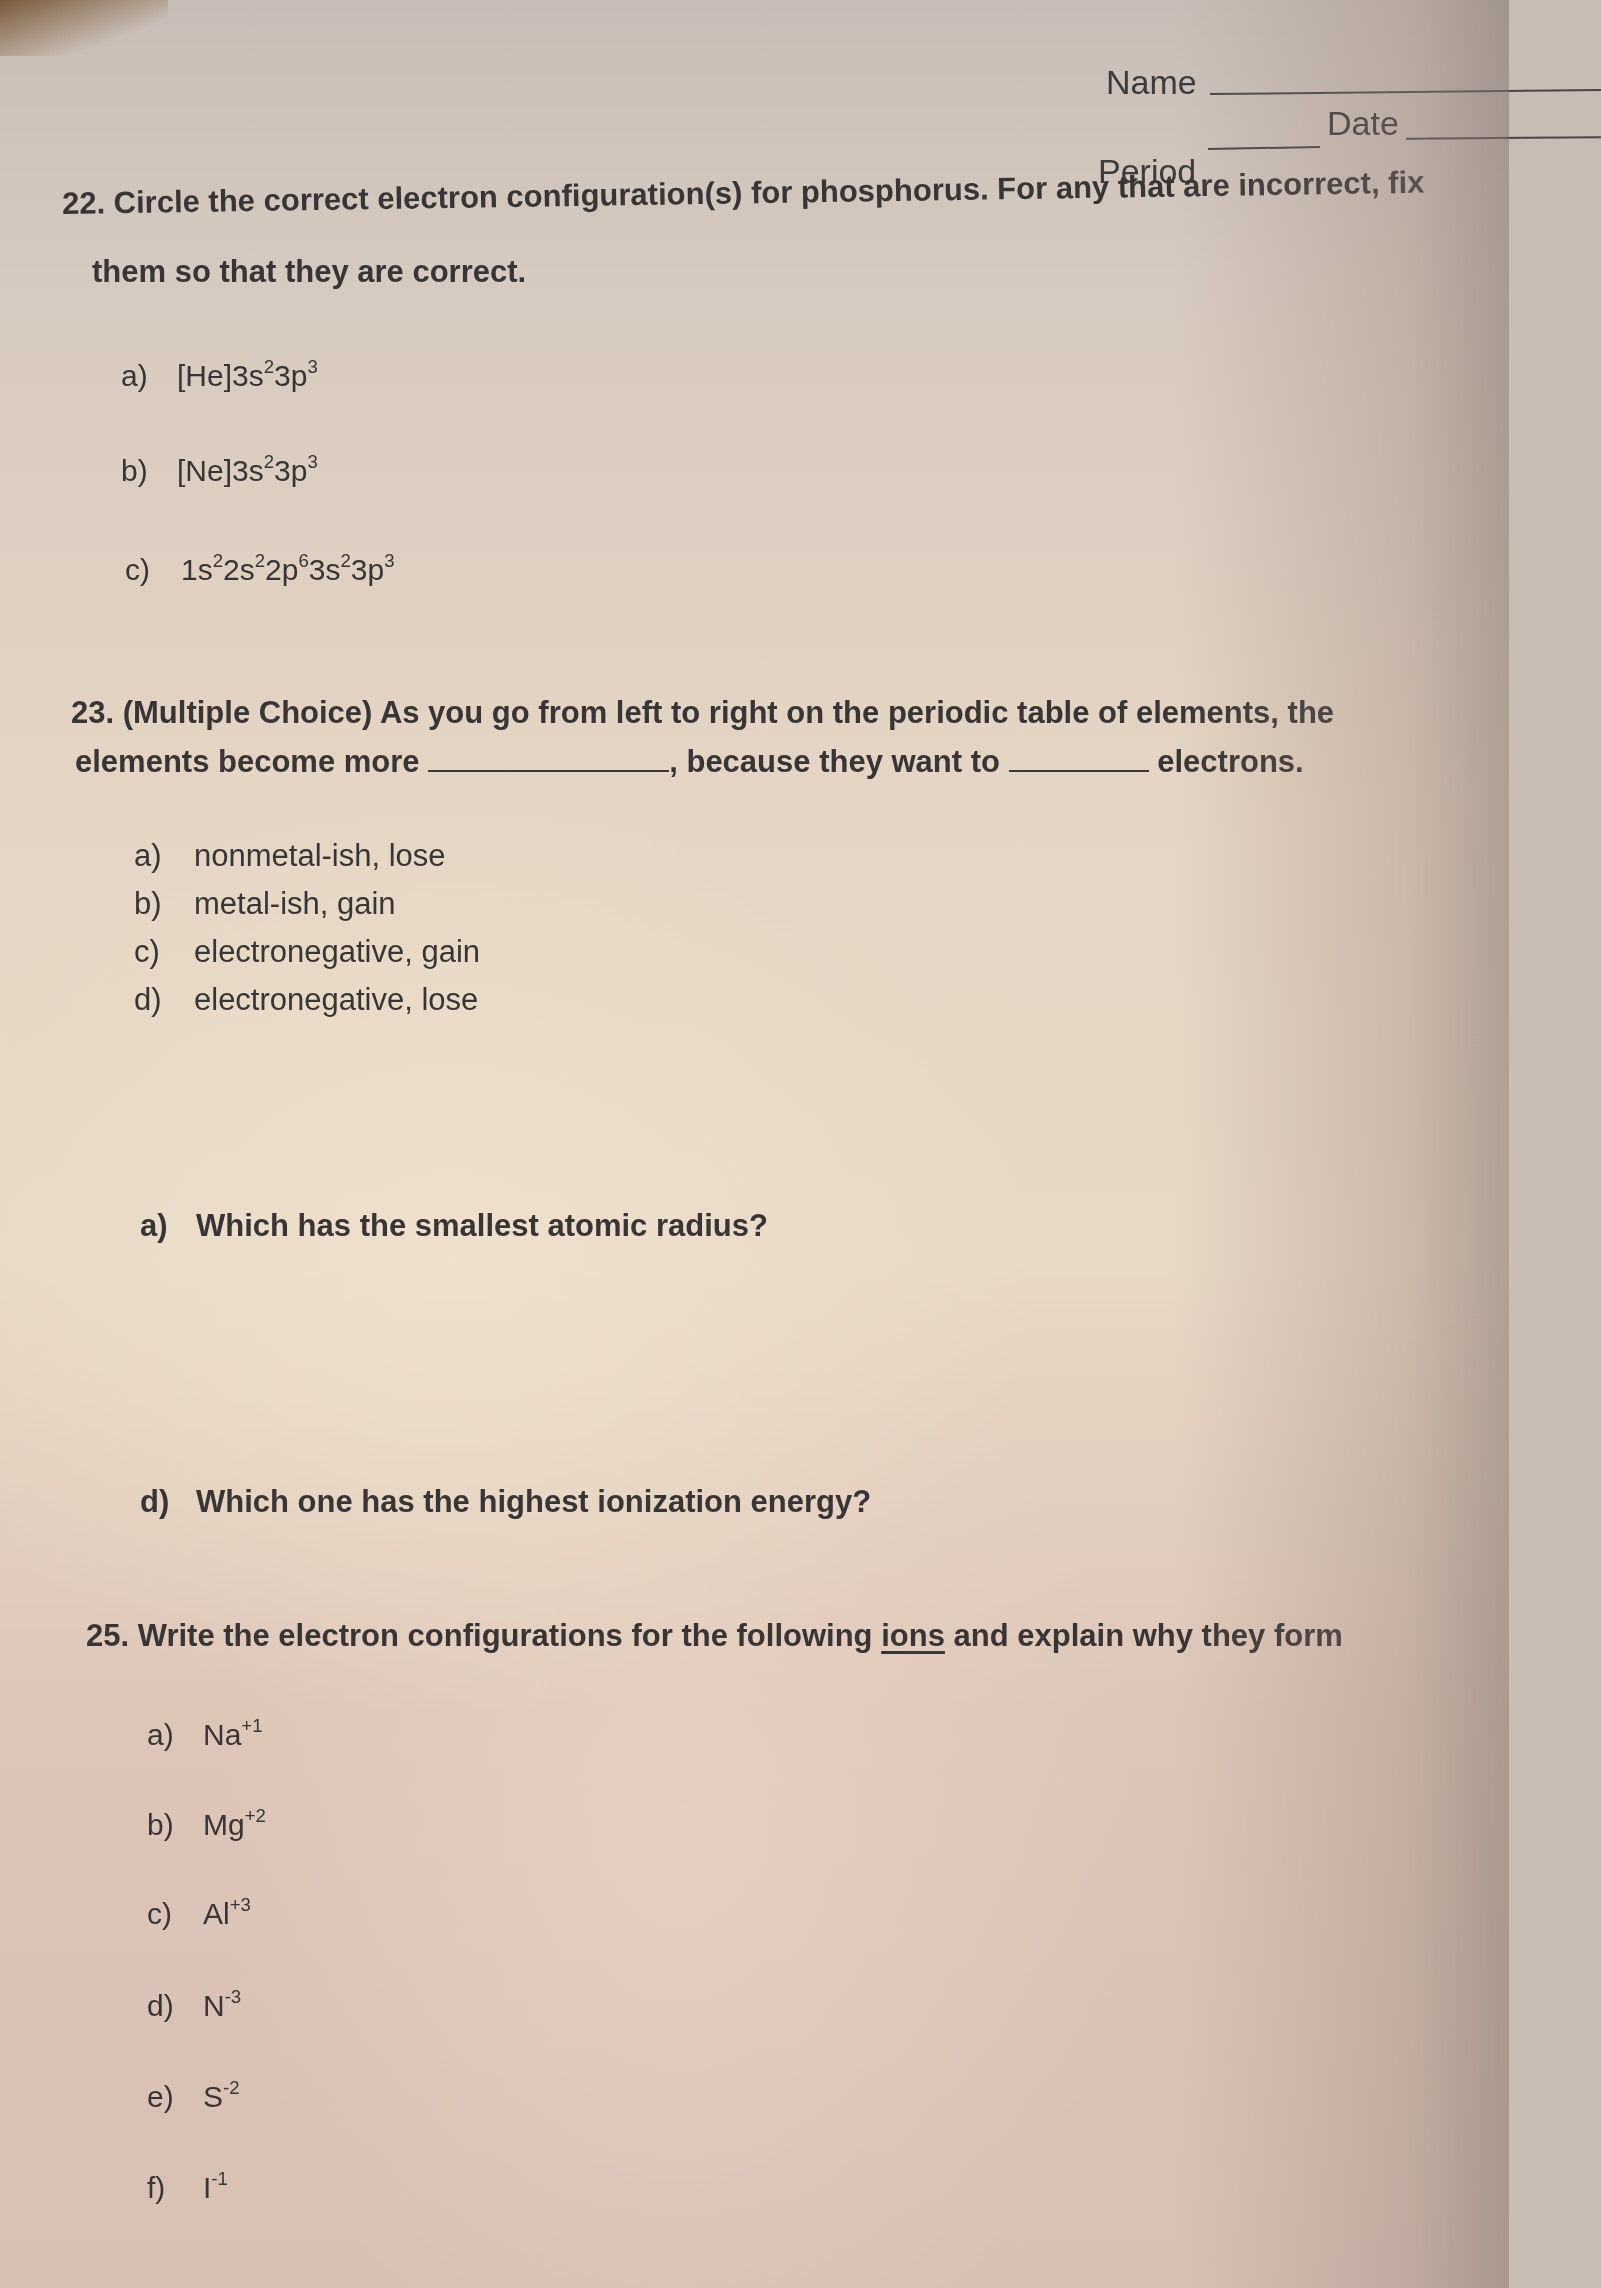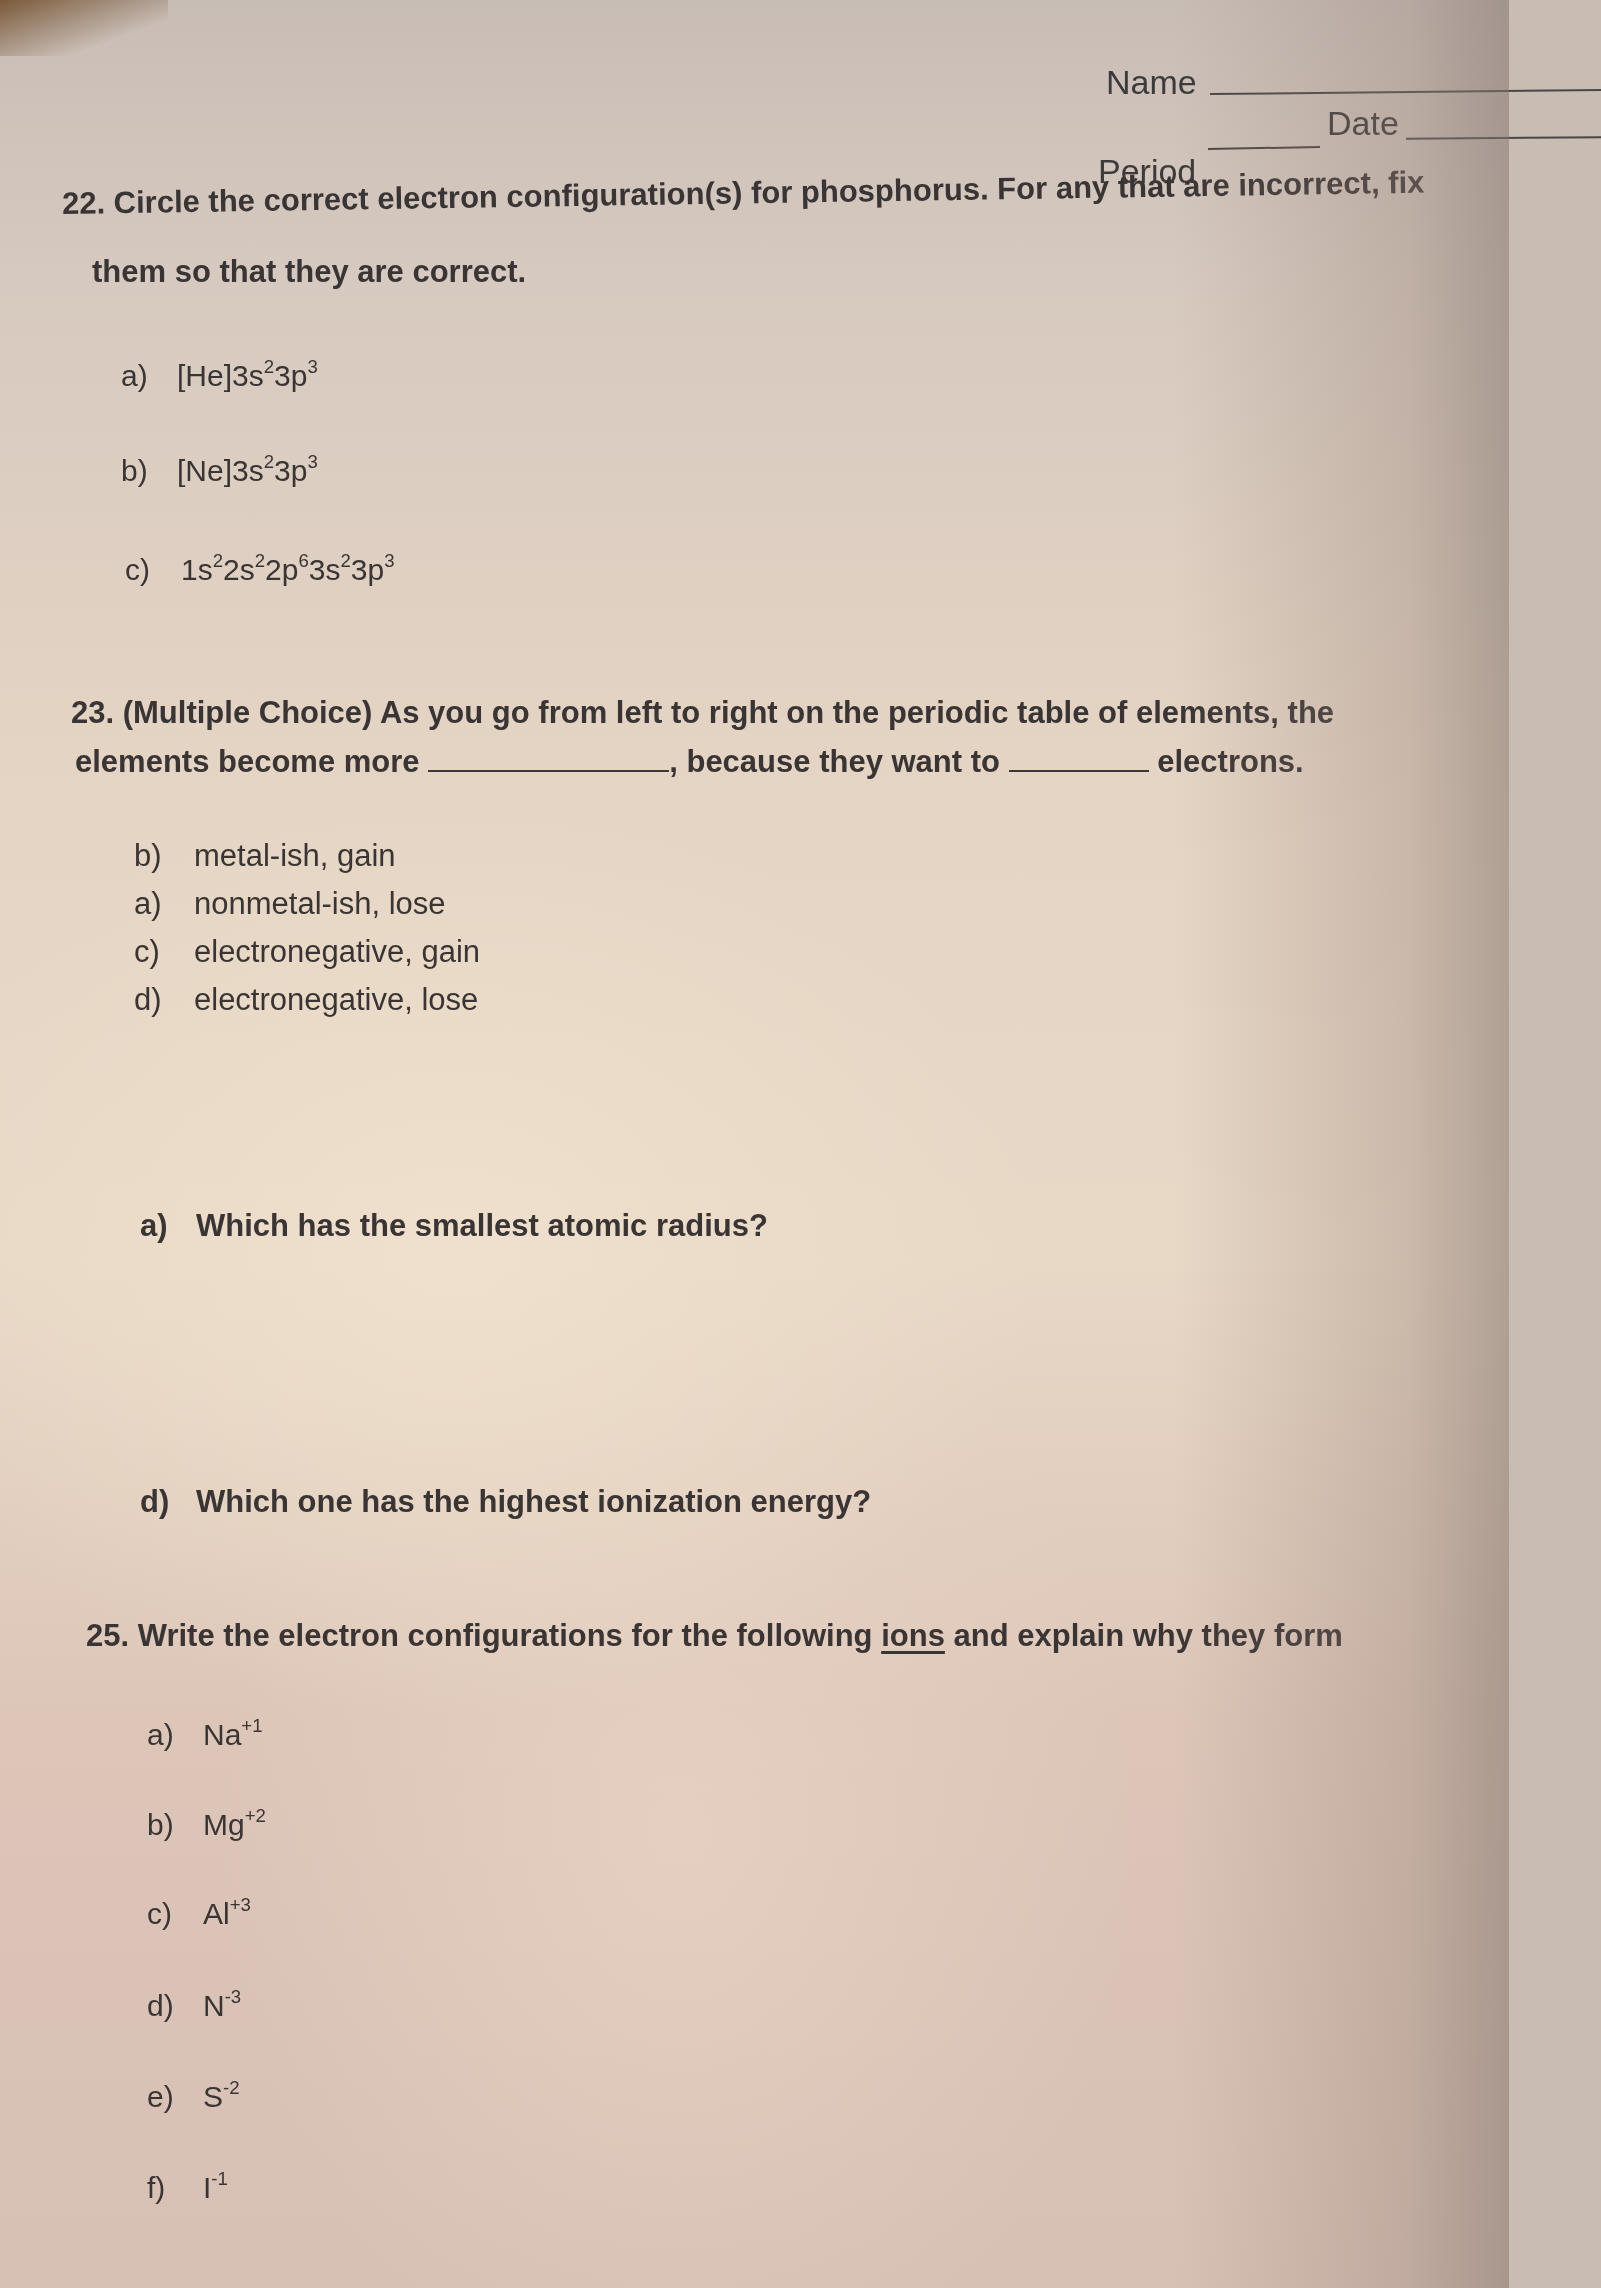--- a/index.html
+++ b/index.html
@@ -96,22 +96,22 @@
 
   <div class="el q-text" style="left:71px; top:695px;">23. (Multiple Choice) As you go from left to right on the periodic table of elements, the</div>
   <div class="el q-text" style="left:75px; top:744px;">
     <span>elements become more</span>
     <span class="inline-blank" style="width:241px;"></span><span>, because they want to</span>
     <span class="inline-blank" style="width:140px;"></span>
     <span>electrons.</span>
   </div>
 
   <div class="el" style="left:134px; top:832px;">
+    <div class="mc-opt"><span class="opt-letter">a)</span><span>nonmetal-ish, lose</span></div>
     <div class="mc-opt"><span class="opt-letter">b)</span><span>metal-ish, gain</span></div>
-    <div class="mc-opt"><span class="opt-letter">a)</span><span>nonmetal-ish, lose</span></div>
     <div class="mc-opt"><span class="opt-letter">c)</span><span>electronegative, gain</span></div>
     <div class="mc-opt"><span class="opt-letter">d)</span><span>electronegative, lose</span></div>
   </div>
 
 
   <div class="el q-text" style="left:140px; top:1208px;">
     <span class="opt-letter">a)</span><span>Which has the smallest atomic radius?</span>
   </div>
   <div class="el q-text" style="left:140px; top:1484px;">
     <span class="opt-letter">d)</span><span>Which one has the highest ionization energy?</span>

